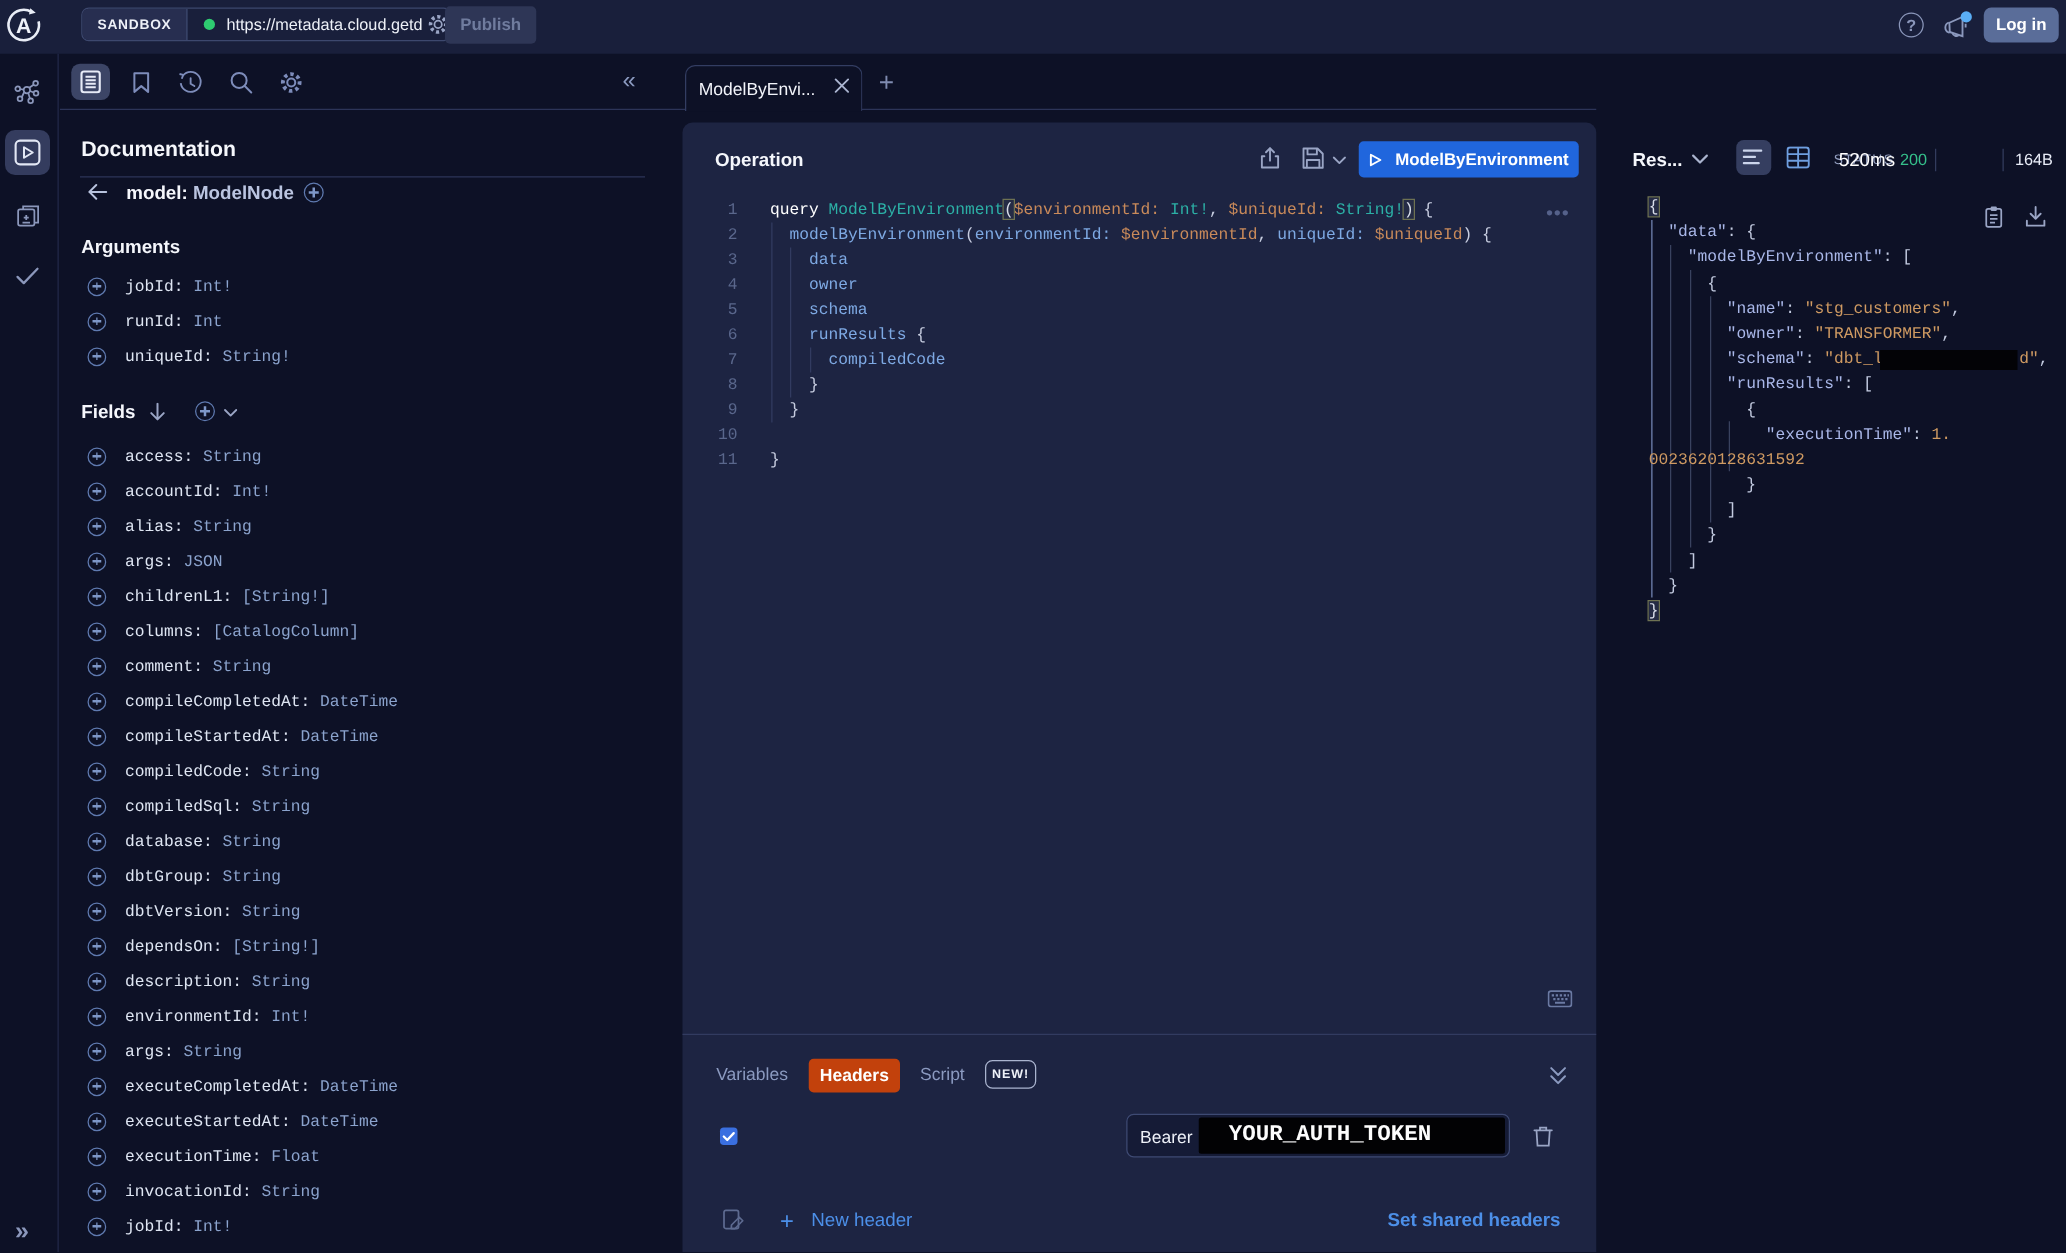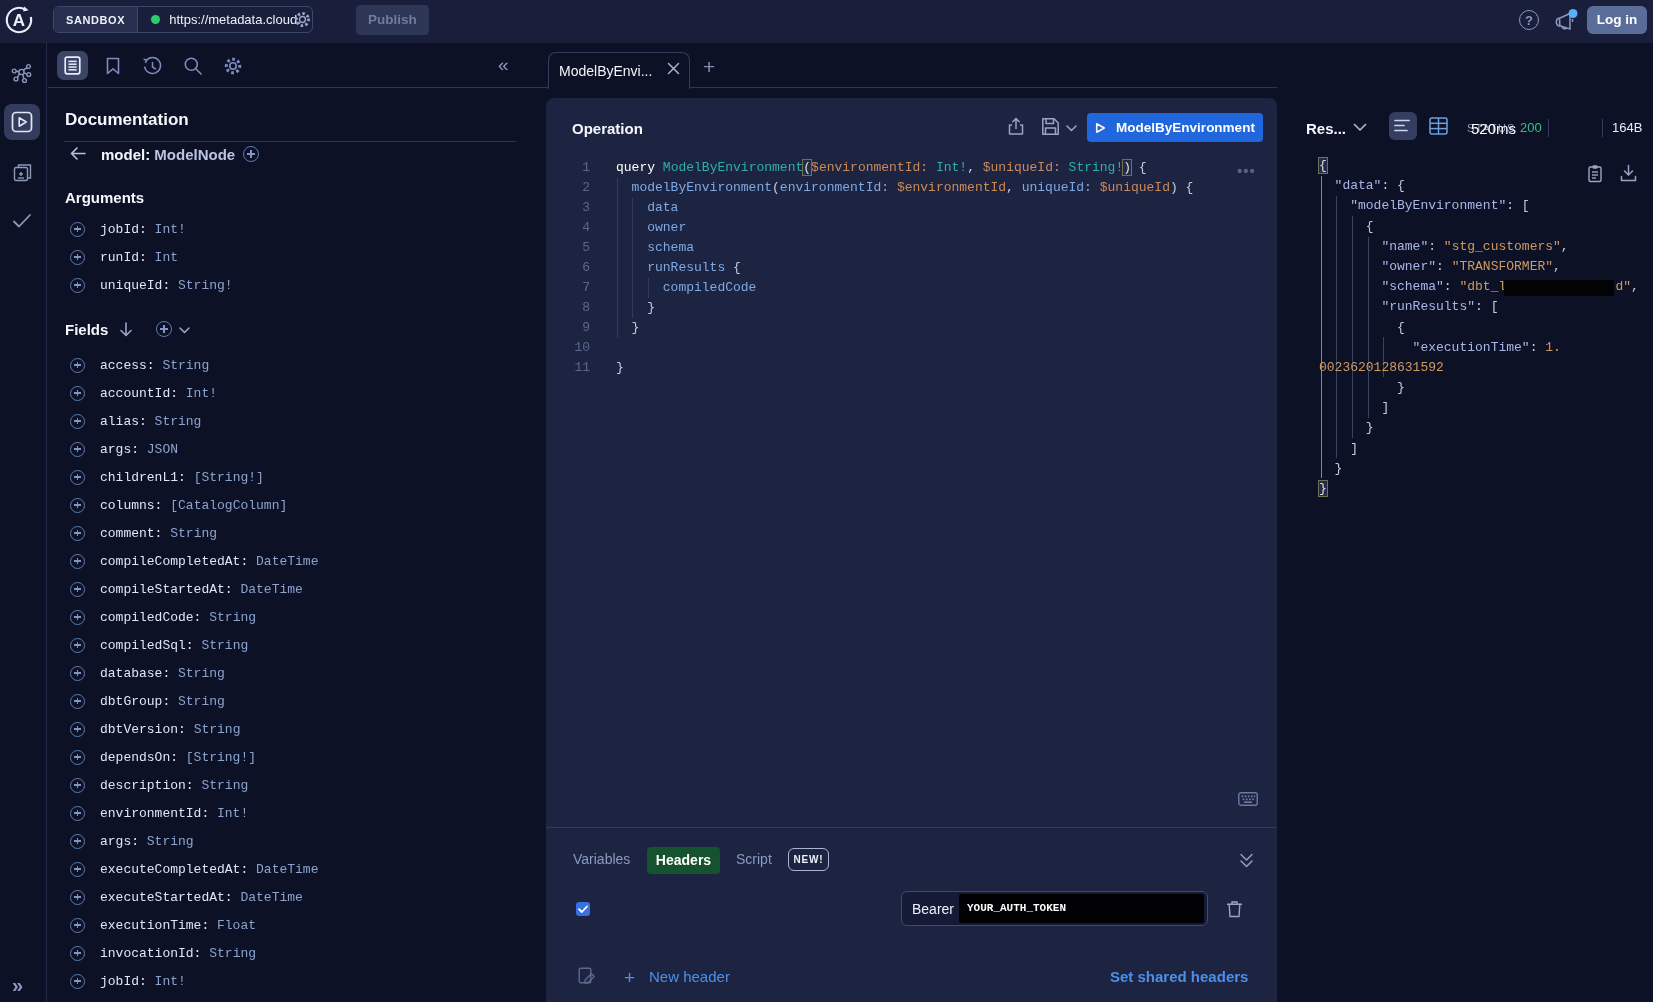--- a/index.html
+++ b/index.html
@@ -1,20 +1,20 @@
 <!DOCTYPE html>
 <html><head><meta charset="utf-8"><style>
 *{margin:0;padding:0;box-sizing:border-box}
 html,body{width:1653px;height:1002px;background:#0d1126;overflow:hidden}
 body{font-family:"Liberation Sans",sans-serif;-webkit-font-smoothing:antialiased}
 #app{position:relative;width:1653px;height:1002px;background:#0d1126;overflow:hidden}
 .abs{position:absolute}
 
 #topbar{position:absolute;left:0;top:0;width:1653px;height:43px;background:#191f3b}
-#sandpill{position:absolute;left:53px;top:6px;width:260px;height:27px;border:1px solid #3d486e;border-radius:6px;display:flex;align-items:center;overflow:hidden}
+#sandpill{position:absolute;left:65px;top:6px;width:296px;height:27px;border:1px solid #3d486e;border-radius:6px;display:flex;align-items:center;overflow:hidden}
 #sandlab{height:100%;display:flex;align-items:center;padding:0 12px;background:#272e50;border-right:1px solid #3d486e;color:#eef1f8;font-size:11px;font-weight:bold;letter-spacing:.6px}
 #publish{position:absolute;left:356px;top:5px;width:73px;height:30px;background:#2e3656;border-radius:4px;color:#707c9e;font-size:13.5px;font-weight:bold;text-align:center;line-height:30px}
 #login{position:absolute;left:1587px;top:6px;width:60px;height:28px;background:#5a6d99;border-radius:6px;color:#fff;font-size:13.5px;font-weight:bold;text-align:center;line-height:28px}
 
 #rail{position:absolute;left:0;top:43px;width:47px;height:959px;border-right:1px solid #222949}
 .railhl{position:absolute;left:4px;top:104px;width:36px;height:36px;background:#343c5e;border-radius:8px}
 
 .dochl{position:absolute;left:57px;top:51px;width:31px;height:29px;background:#3c4566;border-radius:7px}
 .divh{position:absolute;height:1px;background:#2c3458}
 .hdr{color:#f5f7fc;font-weight:bold}
@@ -29,21 +29,21 @@
 #card{position:absolute;left:546px;top:98px;width:731px;height:904px;background:#1d2442;border-radius:8px 8px 0 0}
 #tab{position:absolute;left:548px;top:52px;width:142px;height:37px;background:#0d1126;border:1px solid #333d62;border-bottom:none;border-radius:8px 8px 0 0}
 #runbtn{position:absolute;left:1087px;top:113px;width:176px;height:29px;background:#2066dd;border-radius:4px;display:flex;align-items:center;justify-content:center;gap:7px;color:#fff;font-size:13.5px;font-weight:bold}
 .ln{position:absolute;left:560px;width:30px;text-align:right;font-family:"Liberation Mono",monospace;font-size:13px;line-height:20px;color:#5a678c}
 .cc{position:absolute;left:616px;font-family:"Liberation Mono",monospace;font-size:13px;line-height:20px;white-space:pre}
 .kw{color:#ffffff}.op{color:#2cb0a6}.vr{color:#c98a5a}.ty{color:#2cb0a6}.fd{color:#7ea9e3}.pp{color:#c7cde0}
 .bx{outline:1px solid #6e7253;outline-offset:0px;background:#252b45;color:#d9deea}
 .ig{position:absolute;width:1px;background:#323b60}
 
 .tabtxt{position:absolute;top:851px;font-size:14px;color:#8b9ac0}
-#hdrpill{position:absolute;left:647px;top:847px;width:73px;height:27px;background:#14532d;border-radius:4px;color:#fff;font-size:14px;font-weight:bold;text-align:center;line-height:27px}
+#hdrpill{position:absolute;left:647px;top:847px;width:73px;height:27px;background:#c2410c;border-radius:4px;color:#fff;font-size:14px;font-weight:bold;text-align:center;line-height:27px}
 #newbadge{position:absolute;left:788px;top:848px;width:41px;height:23px;border:1px solid #aab4cf;border-radius:6px;color:#eef1f8;font-size:10px;font-weight:bold;letter-spacing:.8px;text-align:center;line-height:21px}
 .inp{position:absolute;top:891px;height:35px;border:1px solid #3e4a73;border-radius:6px;background:#151b36;display:flex;align-items:center;color:#eef1f8;font-size:14px}
 #chk{position:absolute;left:576px;top:902px;width:14px;height:14px;background:#3a6fe0;border-radius:3px}
 .blue{color:#4c8fe8}
 
 .jl{position:absolute;left:1319px;font-family:"Liberation Mono",monospace;font-size:13px;line-height:20px;white-space:pre}
 .jk{color:#a9b7e8}.js{color:#cf9a62}.jp{color:#c3cbe0}
 .jg{position:absolute;width:1px;background:#39425f}
 #resptog{position:absolute;left:1389px;top:112px;width:28px;height:28px;background:#353e60;border-radius:6px}
 .sep{position:absolute;width:1px;height:18px;background:#333c5e;top:119px}
@@ -271,21 +271,21 @@
 <svg class="abs" style="left:1239px;top:852px" width="15" height="17" viewBox="0 0 15 17">
   <g fill="none" stroke="#8b9ac0" stroke-width="1.6" stroke-linecap="round" stroke-linejoin="round">
     <path d="M2 2.5 L7.5 8 L13 2.5"></path>
         <path d="M2 9 L7.5 14.5 L13 9"></path>
   </g>
 </svg>
 <div id="chk"><svg width="14" height="14" viewBox="0 0 14 14">
         <path d="M3 7.2 L5.8 10 L11 4.5" fill="none" stroke="#fff" stroke-width="1.8" stroke-linecap="round" stroke-linejoin="round"></path>
       </svg></div>
 <div class="inp" style="left:901px;width:307px;padding-left:10px">Bearer</div>
-<div class="abs" style="left:959px;top:894px;width:245px;height:29px;background:#020204;border-radius:2px;color:#fdfdfd;font-family:'Liberation Mono',monospace;font-size:11px;font-weight:bold;line-height:29px;padding-left:8px">YOUR_AUTH_TOKEN</div>
+<div class="abs" style="left:959px;top:894px;width:245px;height:29px;background:#020204;border-radius:2px;color:#fdfdfd;font-family:'Liberation Mono',monospace;font-size:18px;font-weight:bold;line-height:29px;padding-left:24px">YOUR_AUTH_TOKEN</div>
 <svg class="abs" style="left:1226px;top:900px" width="17" height="18" viewBox="0 0 17 18">
   <g fill="none" stroke="#9aa5c5" stroke-width="1.4" stroke-linecap="round">
     <line x1="1.5" y1="4.2" x2="15.5" y2="4.2"></line>
     <path d="M6 4 V2 H11 V4"></path>
     <path d="M3.2 4.5 L4 16.5 H13 L13.8 4.5"></path>
   </g>
 </svg>
 <svg class="abs" style="left:578px;top:967px" width="18" height="17" viewBox="0 0 18 17">
   <g fill="none" stroke="#5d6a90" stroke-width="1.4" stroke-linecap="round" stroke-linejoin="round">
     <rect x="1.2" y="1.2" width="11.6" height="14.6" rx="1.5"></rect>

